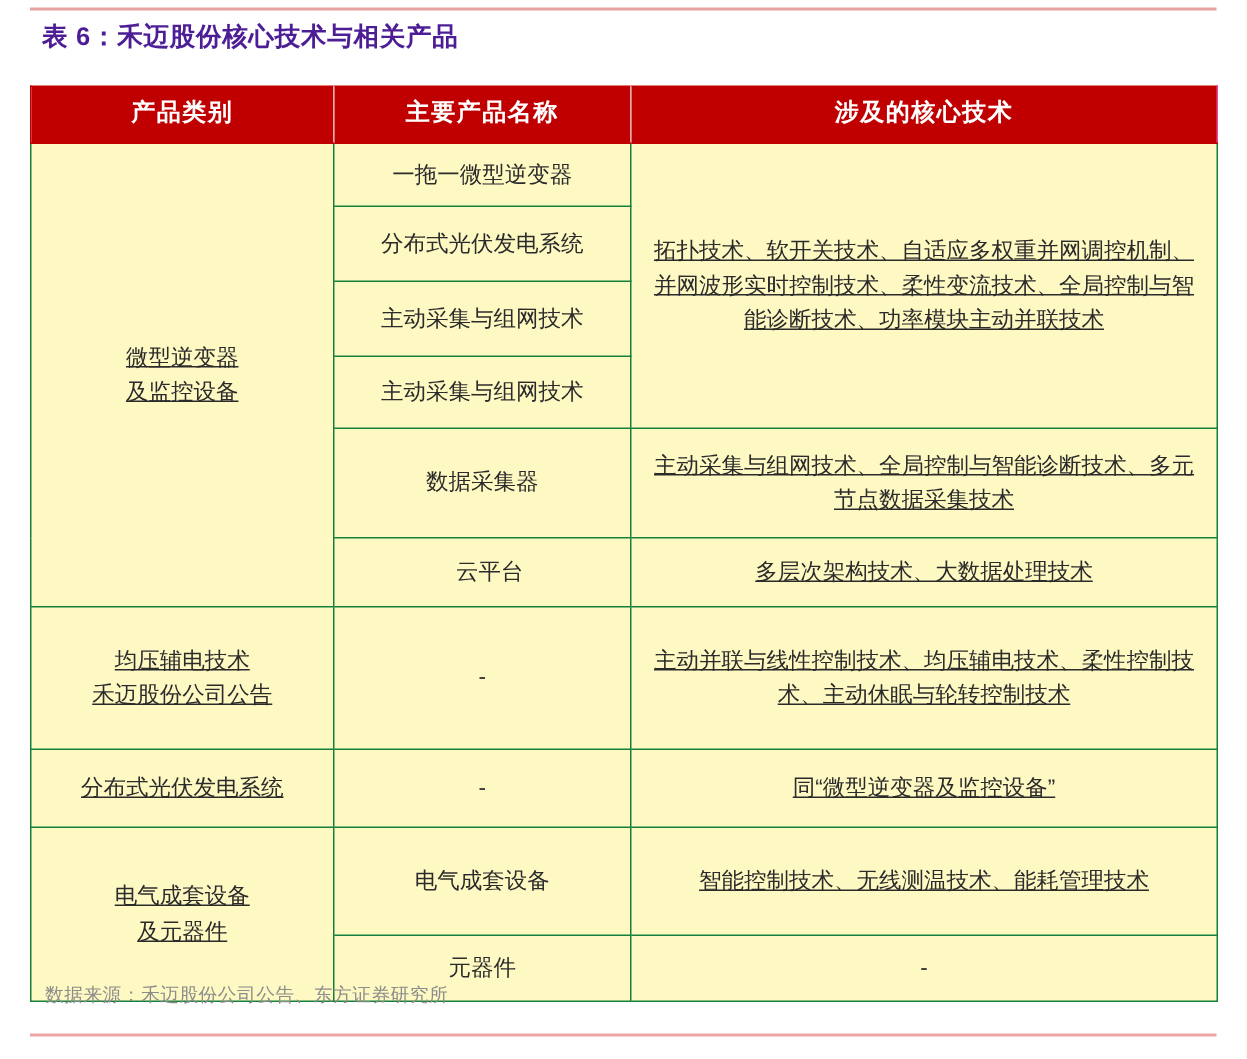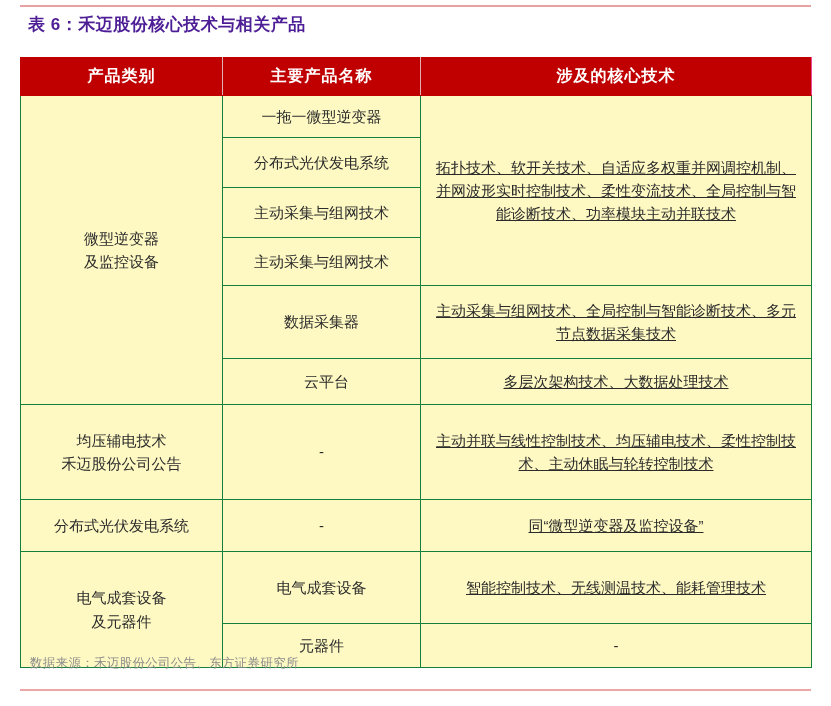--- a/index.html
+++ b/index.html
@@ -73,21 +73,21 @@
   td.dash{font-size:15px;}
   .src{
     position:absolute;
     left:30px;top:655px;
     font-size:12.5px;
     color:#8c8c8c;
     letter-spacing:0.3px;
     white-space:nowrap;
     text-align:center;
   }
-  .two-line{display:block;}
+  .two-line{display:block;text-decoration:underline;}
 </style>
 </head>
 <body>
 
 <div class="page">
 
   <div class="rule-top"></div>
 
   <div class="table-title">表 6：禾迈股份核心技术与相关产品</div>
 

